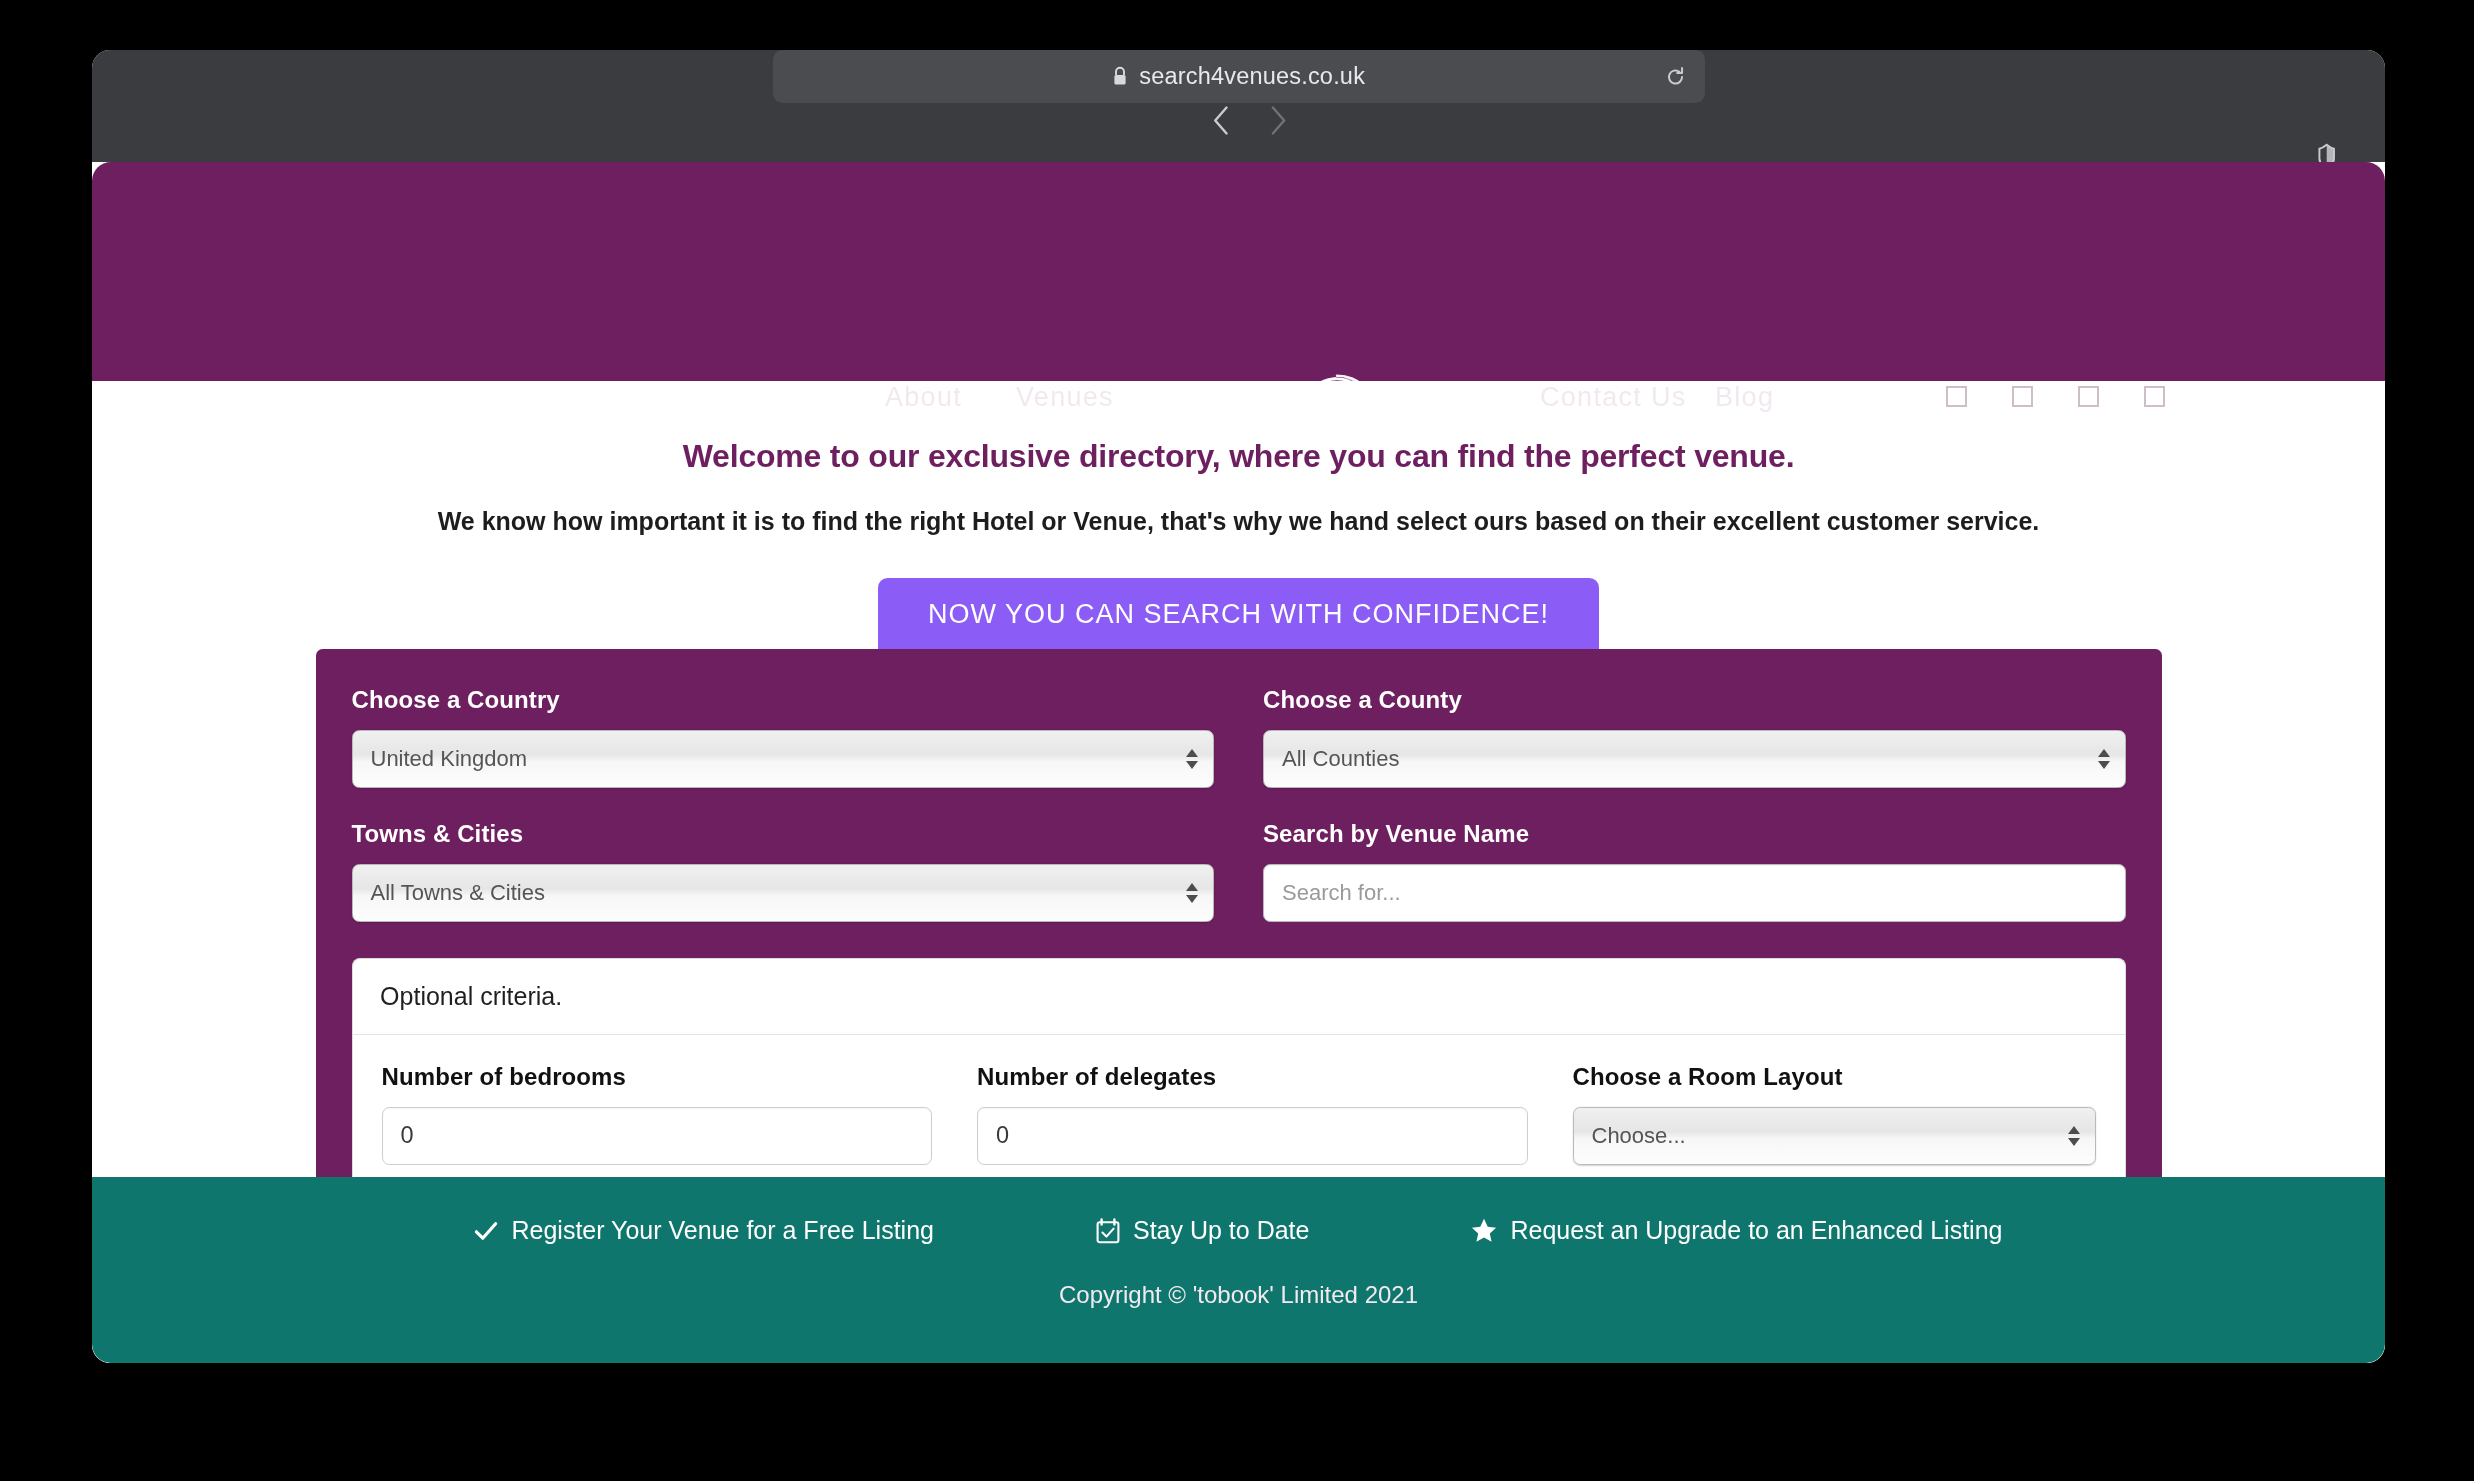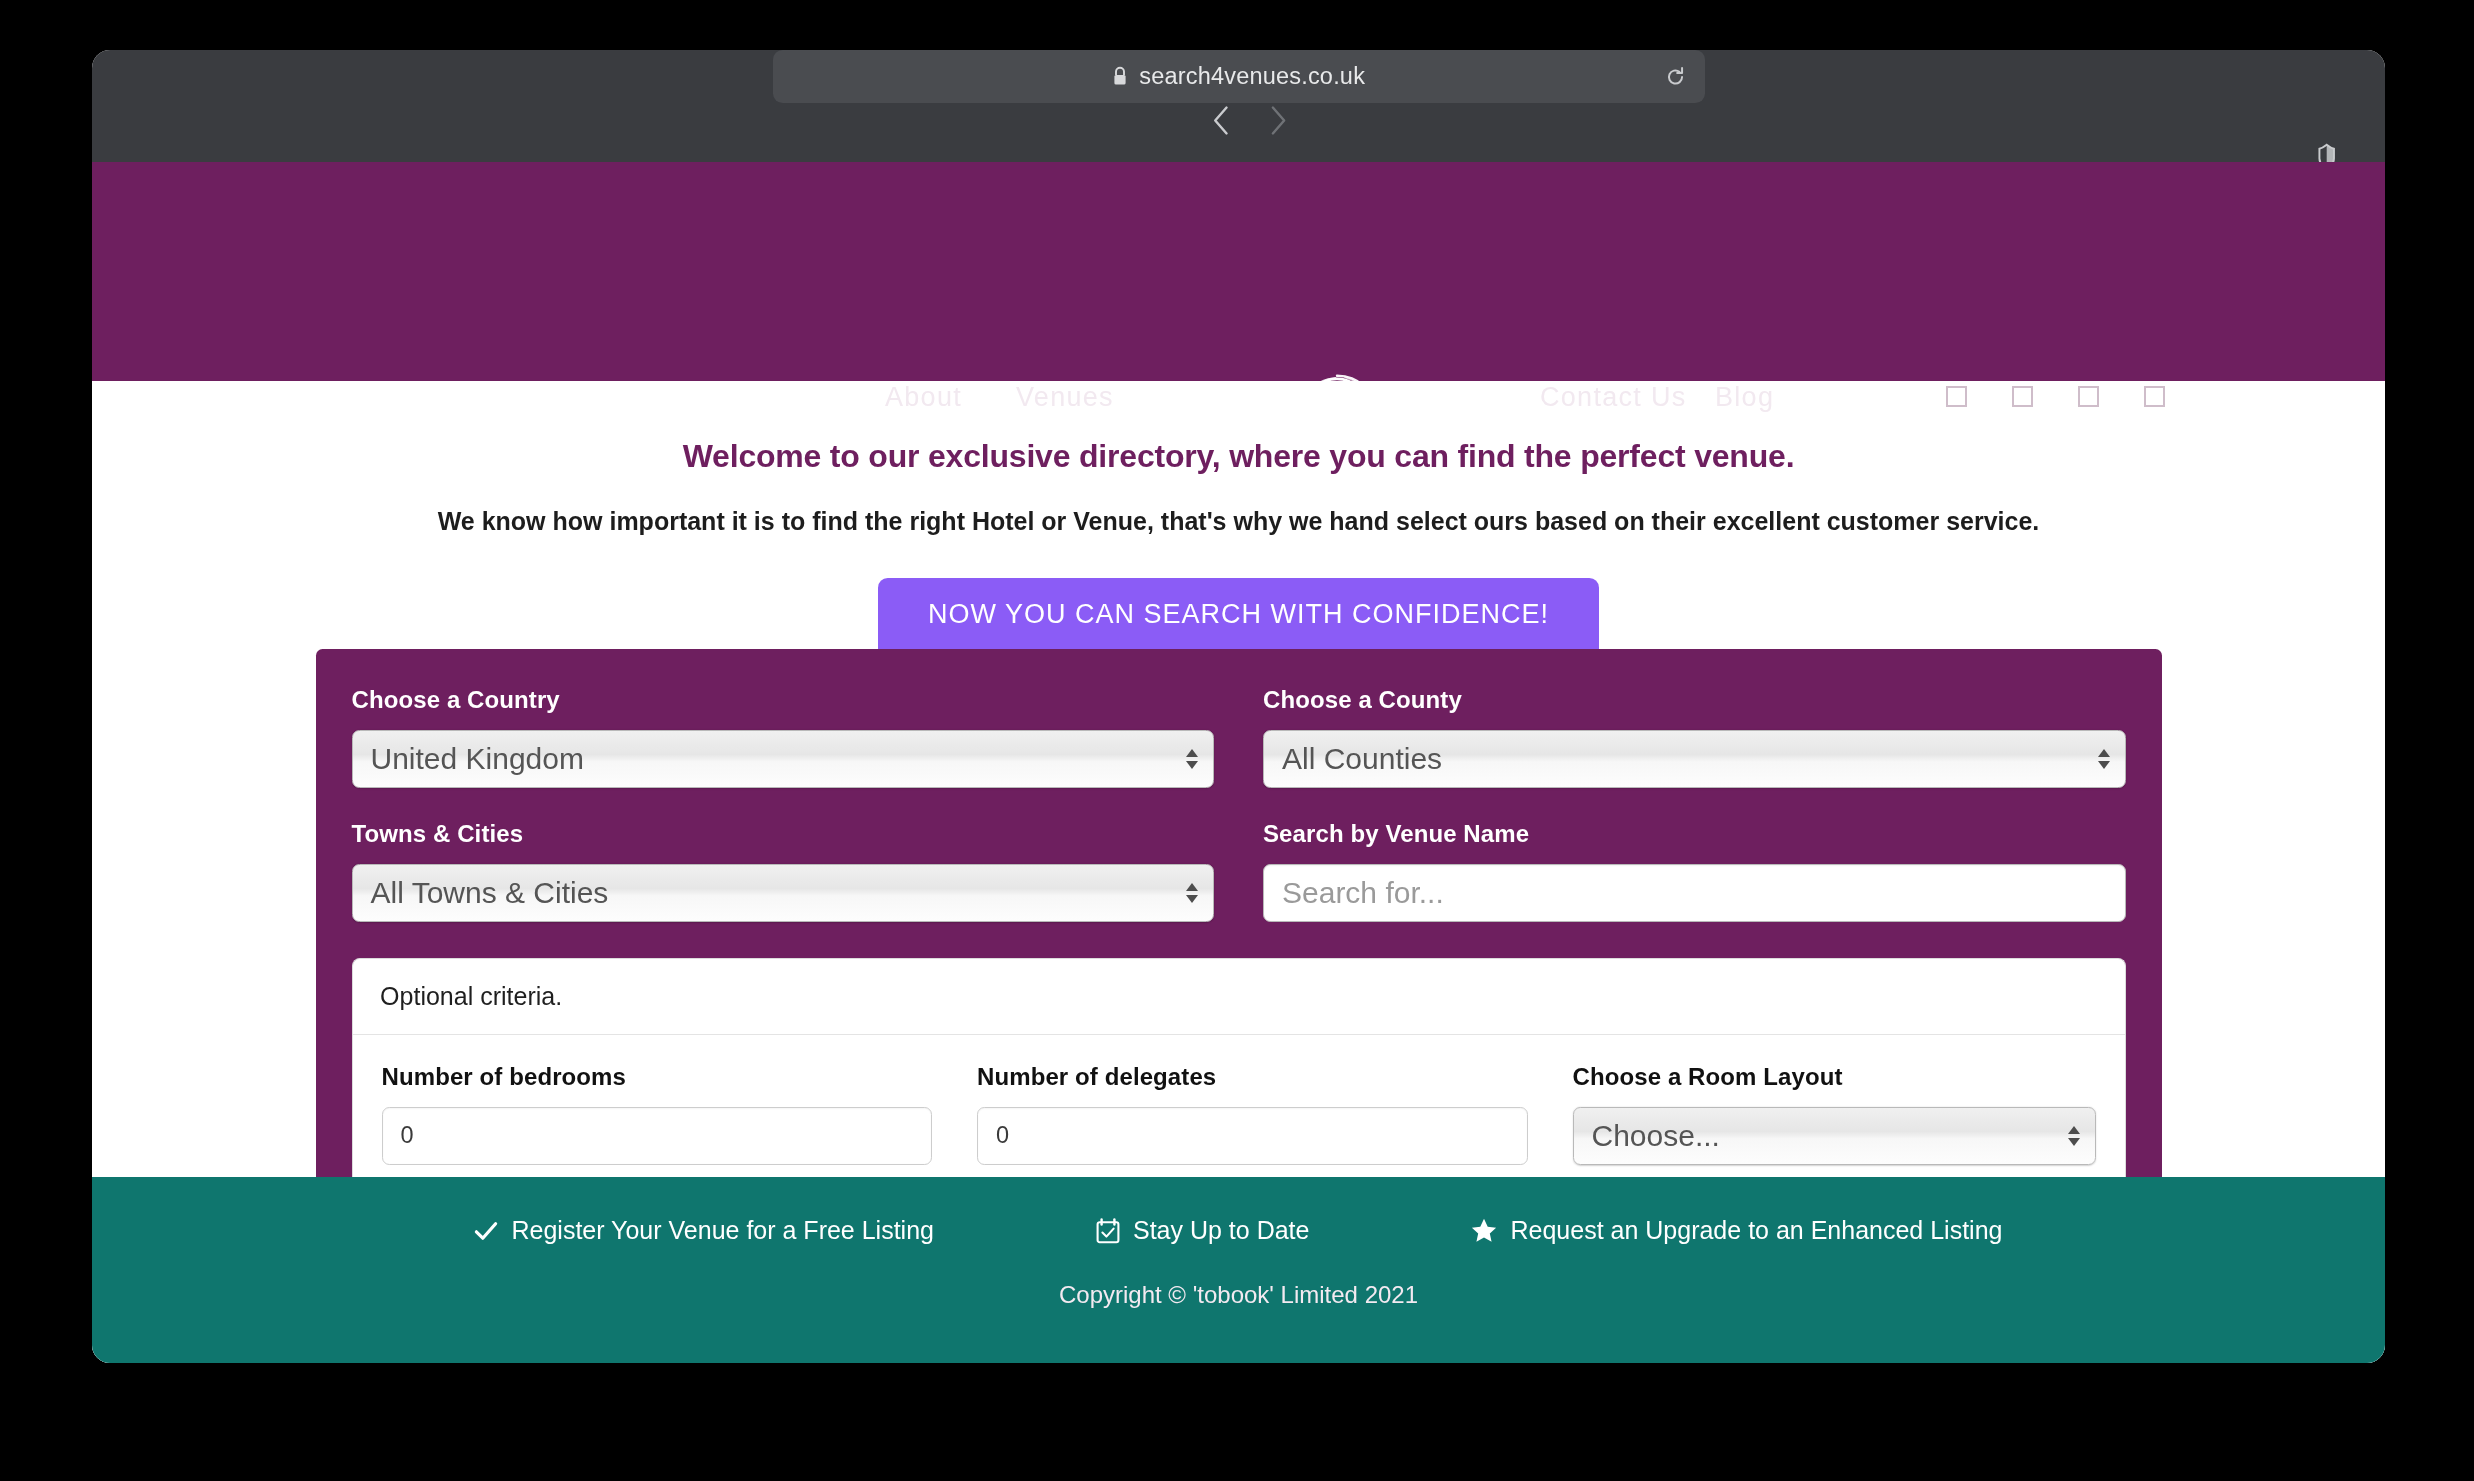--- a/index.html
+++ b/index.html
@@ -63,21 +63,21 @@
     position: absolute; right: 18px; top: 50%; transform: translateY(-50%);
     color: #c9cbce; display:flex; align-items:center;
   }
 
   .right-btns {
     margin-left: auto;
     display: flex; align-items: center; gap: 27.6px;
   }
 
   
-  .page { height: calc(100% - 112px); background: #fff; position: relative; overflow: hidden; }
+  .page { height: calc(100% - 112px); background: #fff; position: relative; overflow: hidden; border-radius: 19px; }
 
   .site-header {
     background: #701d5e;
     background: #6e1f5f;
     height: 219px;
     position: relative;
   }
   .navlink {
     color: #f2e9f0;
     font-size: 27px;
@@ -171,21 +171,21 @@
   .flabel.dark { color: #111; }
 
   .select, .textinput {
     width: 100%;
     height: 58px;
     border-radius: 7.3px;
     border: 0.8px solid #b9b9b9;
     display: flex;
     align-items: center;
     padding: 16px 18px;
-    font-size: 30px;
+    font-size: 22px;
     color: #555;
     position: relative;
   }
   .select {
     background: linear-gradient(180deg,#f0f0f0 0%,#e6e6e6 42%,#f7f7f7 55%,#fdfdfd 100%);
     box-shadow: 0 0.8px 1.6px rgba(0,0,0,.18);
   }
   .textinput {
     background: #fff;
     color: #9a9a9a;

